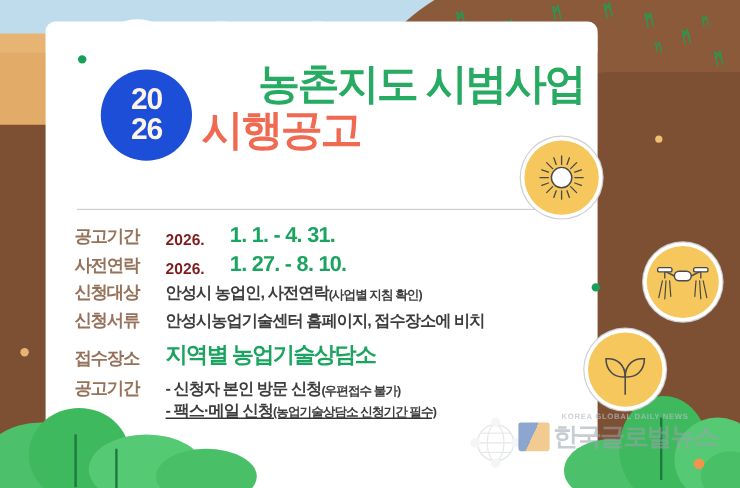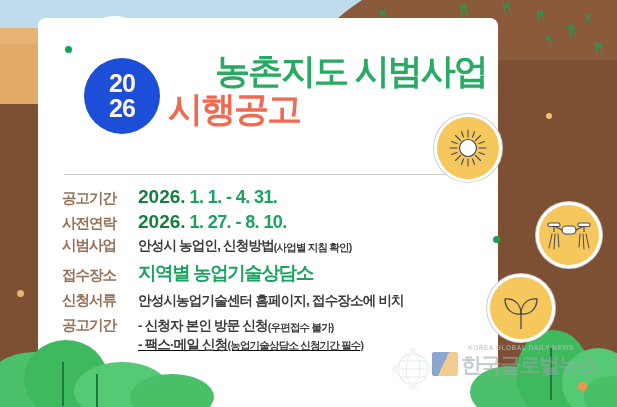--- a/index.html
+++ b/index.html
@@ -183,24 +183,24 @@
     flex: 0 0 76px;
     text-align: left;
   }
   .row-value {
     color: #3d3d3d;
     font-weight: 700;
     font-size: 13.5px;
     letter-spacing: -0.8px;
   }
   .v-pre {
-    color: #15803d;
-    font-weight: 700;
-    font-size: 19px;
-    margin-right: 4px;
+    color: #7f1d1d;
+    font-weight: 700;
+    font-size: 13px;
+    margin-right: 21px;
   }
   .v-green {
     color: #1aa45f;
     font-weight: 700;
     font-size: 18px;
     letter-spacing: -0.6px;
   }
   .v-green-lg {
     color: #1aa45f;
     font-weight: 700;
@@ -353,33 +353,33 @@
       <span class="v-green">1. 1. - 4. 31.</span>
     </div>
 
     <div class="row">
       <span class="row-label">사전연락</span>
       <span class="v-pre">2026.</span>
       <span class="v-green">1. 27. - 8. 10.</span>
     </div>
 
     <div class="row" style="margin-bottom:5px;">
-      <span class="row-label">시범사업</span>
-      <span class="row-value">안성시 농업인, 신청방법</span>
+      <span class="row-label">신청대상</span>
+      <span class="row-value">안성시 농업인, 사전연락</span>
       <span class="v-small">(사업별 지침 확인)</span>
+    </div>
+
+    <div class="row" style="margin-bottom:6px;">
+      <span class="row-label">신청서류</span>
+      <span class="row-value">안성시농업기술센터 홈페이지, 접수장소에 비치</span>
     </div>
 
     <div class="row" style="margin-bottom:6px;">
       <span class="row-label">접수장소</span>
       <span class="v-green-lg">지역별 농업기술상담소</span>
-    </div>
-
-    <div class="row" style="margin-bottom:6px;">
-      <span class="row-label">신청서류</span>
-      <span class="row-value">안성시농업기술센터 홈페이지, 접수장소에 비치</span>
     </div>
 
     <div class="row" style="margin-bottom:0;">
       <span class="row-label">공고기간</span>
       <span class="row-value">- 신청자 본인 방문 신청</span>
       <span class="v-small">(우편접수 불가)</span>
     </div>
     <div class="row-sub">
       <span class="sub-indent"></span>
       <span class="row-value">- 팩스·메일 신청</span>

